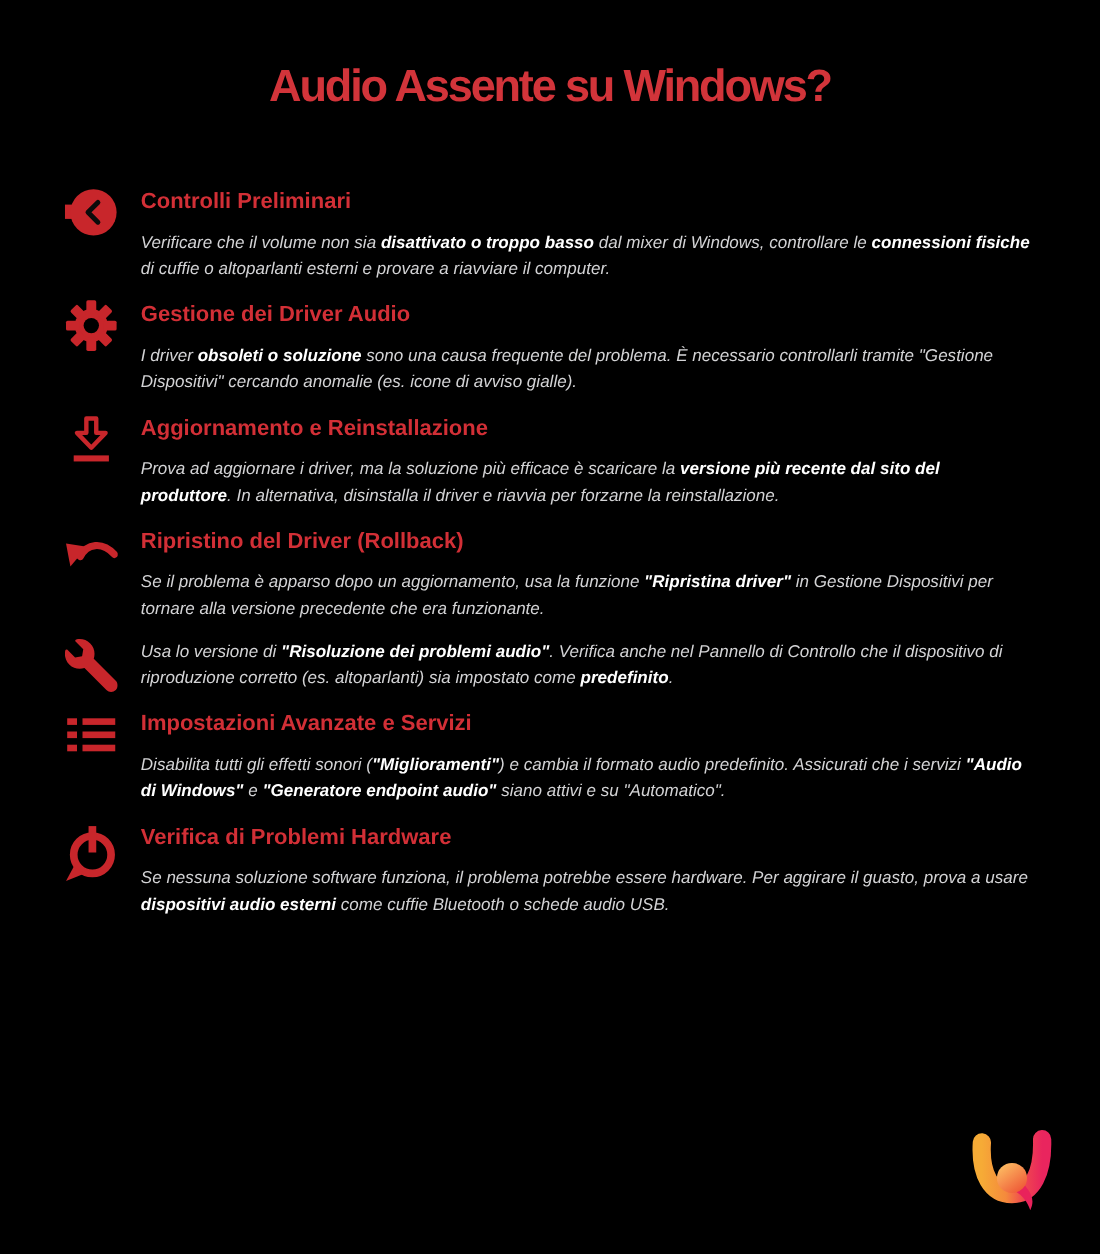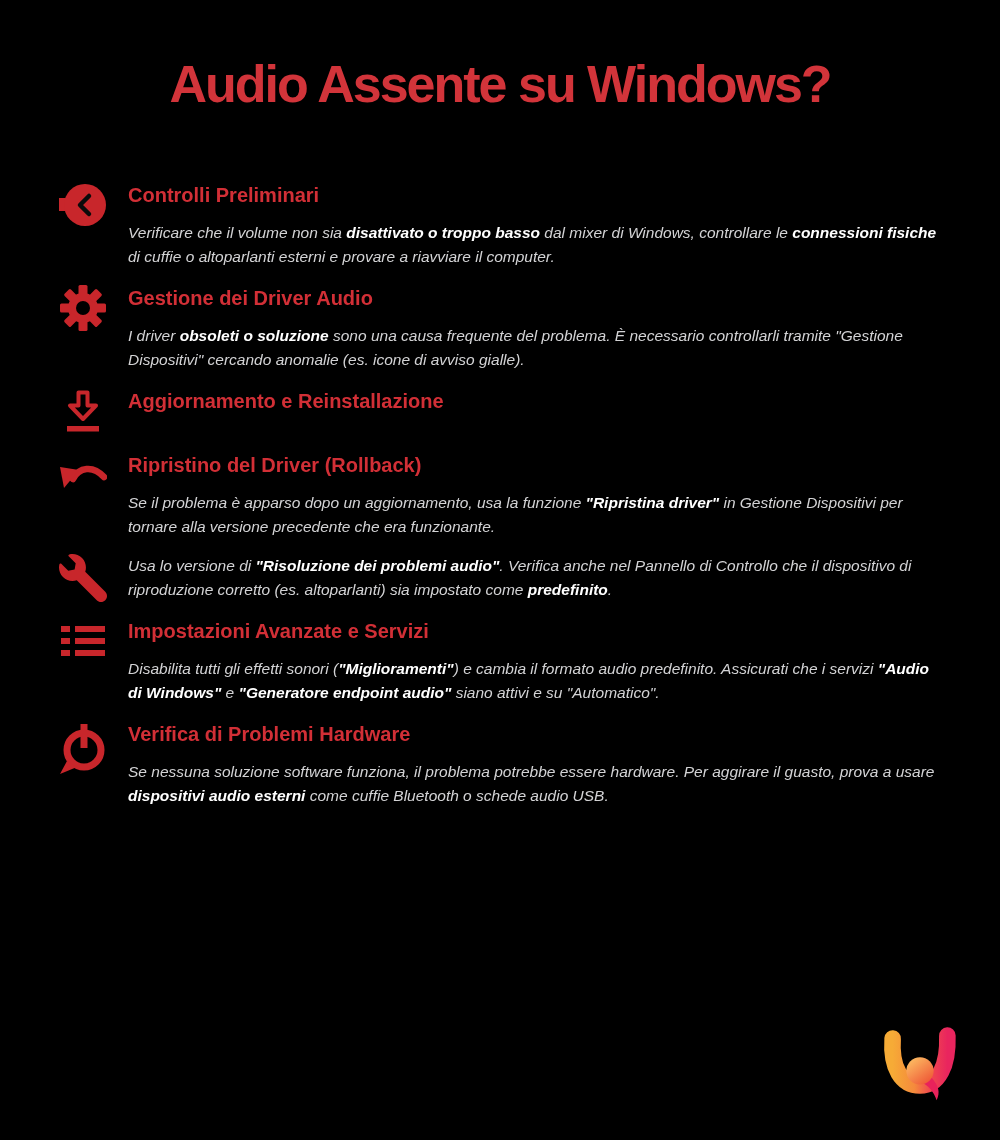--- a/index.html
+++ b/index.html
@@ -16,21 +16,21 @@
   body{
     width:1000px;height:1140px;
     background:var(--bg);
     font-family:"Liberation Sans", sans-serif;
     overflow:hidden;
   }
   .page{position:relative;width:1000px;height:1140px;background:var(--bg);}
   header{padding-top:56px;text-align:center;}
   h1.title{
     margin:0;
-    font-size:52px;
+    font-size:41px;
     line-height:1.1;
     font-weight:700;
     letter-spacing:-2px;
     color:var(--title-red);
   }
   p.subtitle{
     margin:16px auto 0;
     max-width:755px;
     font-size:18px;
     line-height:27px;
@@ -123,20 +123,21 @@
 
   <section class="section">
     <div class="icon-box">
           <svg class="icon-download" width="48" height="48" viewBox="0 0 48 48" xmlns="http://www.w3.org/2000/svg">
     <path d="M19.5 4.5 h9 v13 h8.5 L24 31 L11 17.5 h8.5 Z" class="ic-stroke" stroke-width="4" stroke-linejoin="round"></path>
     <rect class="ic-fill" x="8" y="38" width="32" height="5.5"></rect>
   </svg>
         </div>
     <div class="section-content">
       <h2 class="section-title">Aggiornamento e Reinstallazione</h2>
+      <p class="section-body"><span>Prova ad aggiornare i driver, ma la soluzione più efficace è scaricare la </span><b>versione più recente dal sito del produttore</b><span>. In alternativa, disinstalla il driver e riavvia per forzarne la reinstallazione.</span></p>
     </div>
   </section>
 
   <section class="section">
     <div class="icon-box">
           <svg class="icon-rollback" width="48" height="30" viewBox="0 0 48 30" xmlns="http://www.w3.org/2000/svg">
     <path d="M14 18 C20 6 34 4 45 16" class="ic-stroke" stroke-width="6.5" stroke-linecap="round"></path>
     <polygon class="ic-fill" points="1,6 20,9 5,27"></polygon>
   </svg>
         </div>

